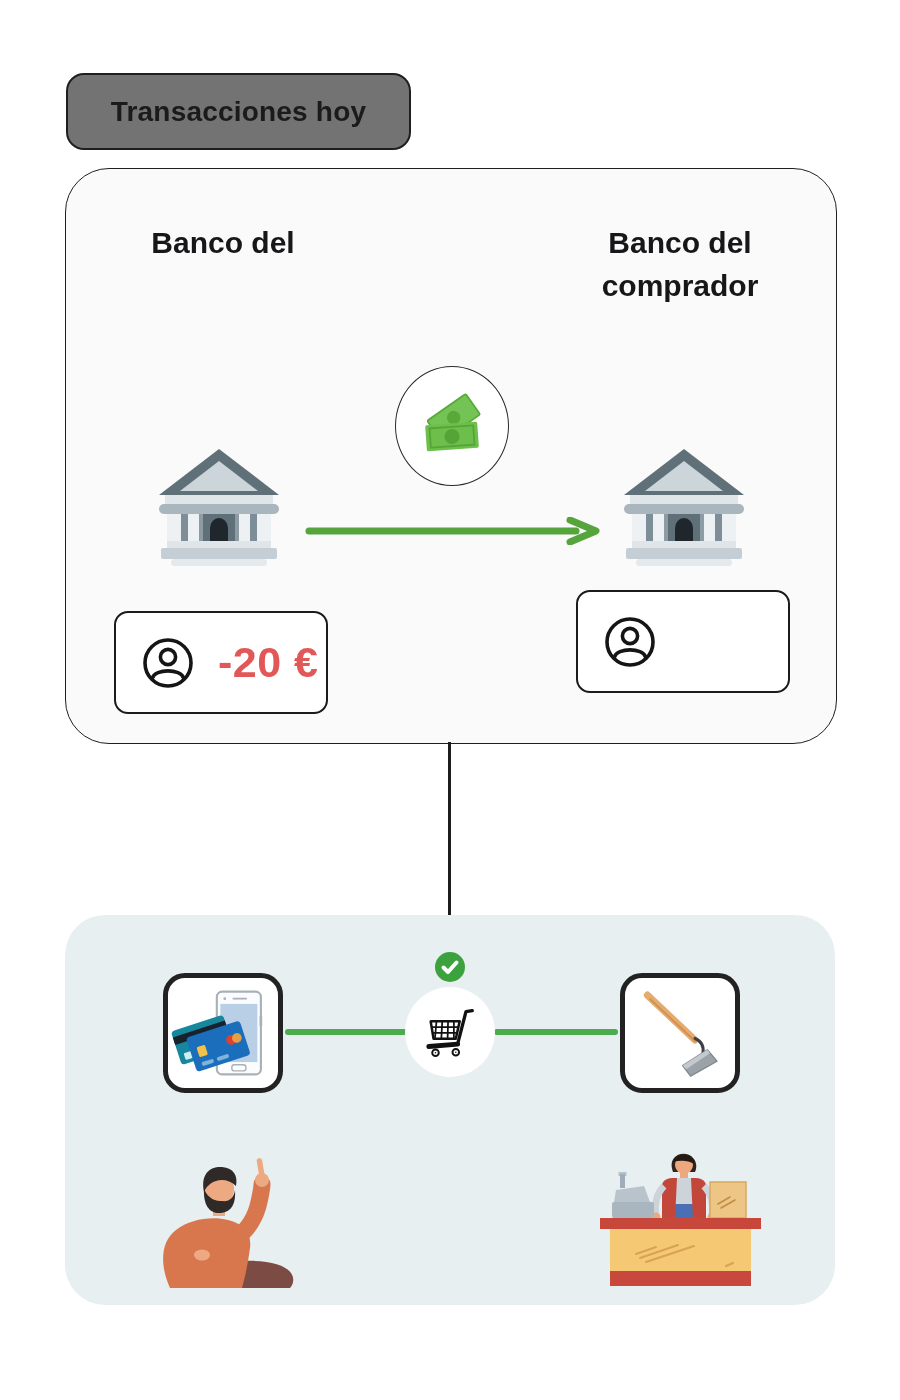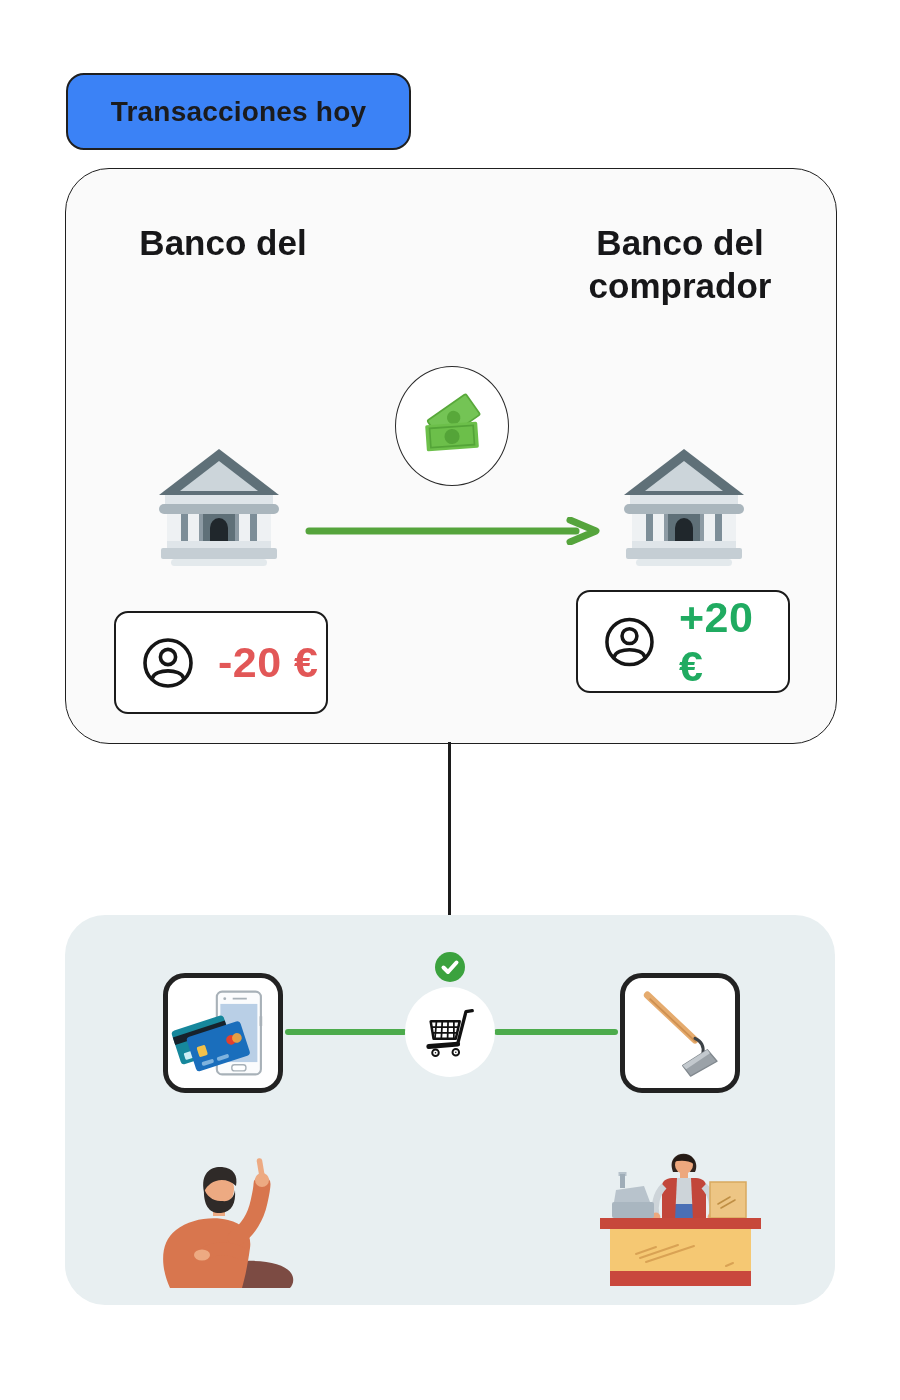--- a/index.html
+++ b/index.html
@@ -5,32 +5,32 @@
   html,body{margin:0;padding:0;}
   body{
     width:900px;height:1400px;position:relative;background:#ffffff;
     font-family:"Liberation Sans", sans-serif;color:#1d1d1f;overflow:hidden;
   }
   .abs{position:absolute;}
 
   
   .title-box{
     left:66px;top:73px;width:341px;height:73px;
-    border:2px solid #1f1f1f;border-radius:18px;background:#3b82f6;
+    border:2px solid #1f1f1f;border-radius:18px;background:#737373;
     display:flex;align-items:center;justify-content:center;
   }
   .title-box span{font-size:28px;font-weight:bold;letter-spacing:.2px;color:#1b1b1d;}
 
   
   .top-card{
     left:65px;top:168px;width:770px;height:574px;
     background:var(--card-bg,#fafafa);
     border:1.5px solid #1f1f1f;border-radius:44px;
   }
-  .bank-label{width:240px;text-align:center;font-size:35px;font-weight:bold;line-height:43px;color:#171719;}
+  .bank-label{width:240px;text-align:center;font-size:30px;font-weight:bold;line-height:43px;color:#171719;}
   .bank-label.left{left:37px;top:52px;}
   .bank-label.right{left:494px;top:52px;}
 
   .money-circle{
     left:329px;top:197px;width:112px;height:118px;border-radius:50%;
     background:#ffffff;border:1.5px solid #2a2a2a;
     display:flex;align-items:center;justify-content:center;
   }
 
   .bank-icon{width:124px;height:122px;}
@@ -157,21 +157,20 @@
     </svg>
     <span class="amount debit">-20 €</span>
   </div>
 
   <div class="abs amount-box right">
     <svg width="52" height="52" viewBox="0 0 52 52">
       <circle cx="26" cy="26" r="23" fill="none" stroke="#151515" stroke-width="3.6"></circle>
       <circle cx="26" cy="20" r="7.6" fill="none" stroke="#151515" stroke-width="3.6"></circle>
       <path d="M10.5,41 C13,31.5 39,31.5 41.5,41" fill="none" stroke="#151515" stroke-width="3.6" stroke-linecap="round"></path>
     </svg>
-    <span class="amount credit">+20 €</span>
   </div>
 
 </section>
 
 <div class="abs connector"></div>
 
 <section class="abs bottom-panel">
 
   <svg class="abs check-icon" width="32" height="32" viewBox="0 0 32 32">
     <circle cx="16" cy="16" r="15" class="check-fill"></circle>

